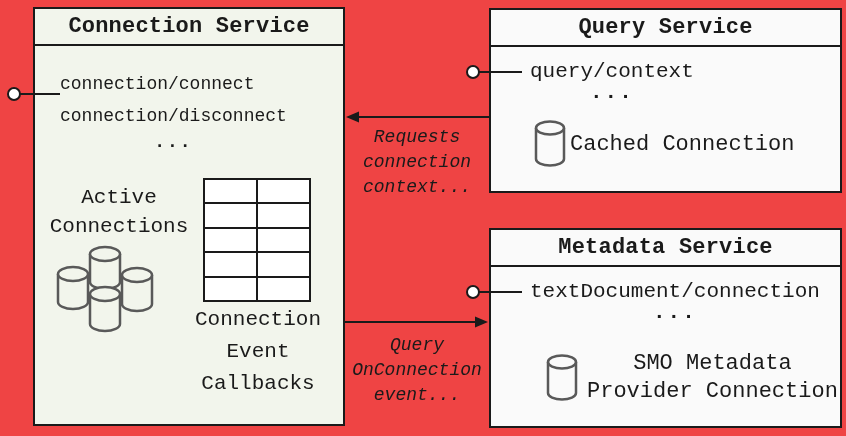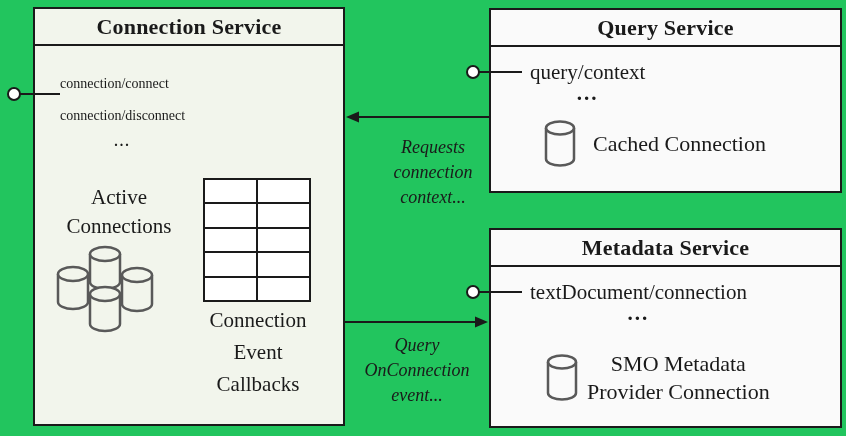--- a/index.html
+++ b/index.html
@@ -1,54 +1,54 @@
 <!DOCTYPE html>
 <html><head>
 <meta charset="utf-8">
 <style>
   html, body { margin: 0; padding: 0; background: #ffffff; }
   #canvas {
-    position: relative; width: 846px; height: 436px; background: #22c55e;
-    font-family: Liberation Serif, serif; color: #1a1a1a; overflow: hidden;
+    position: relative; width: 846px; height: 436px; background: #ef4444;
+    font-family: Liberation Mono, monospace; color: #1a1a1a; overflow: hidden;
   }
   .box { position: absolute; border: 2px solid #1a1a1a; box-sizing: border-box; }
   #connection-box { left: 33px; top: 7px; width: 312px; height: 419px; background: #f2f5ec; }
   #query-box     { left: 489px; top: 8px; width: 353px; height: 185px; background: #fafafa; }
   #language-box  { left: 489px; top: 228px; width: 353px; height: 200px; background: #fafafa; }
   .title {
     height: 37px; border-bottom: 2px solid #1a1a1a; box-sizing: border-box;
     display: flex; align-items: center; justify-content: center;
     font-weight: bold; font-size: 22px; letter-spacing: 0.2px;
   }
   .method-line { display: block; }
   .label-line  { display: block; }
-  .methods { position: absolute; left: 25px; top: 59px; font-size: 14px; line-height: 32px; white-space: nowrap; }
+  .methods { position: absolute; left: 25px; top: 59px; font-size: 18px; line-height: 32px; white-space: nowrap; }
   .methods .dots { display: block; text-align: center; line-height: 20px; font-weight: bold; letter-spacing: 2px; }
   .svc-methods { position: absolute; left: 39px; top: 50px; font-size: 21px; line-height: 24px; white-space: nowrap; }
   .svc-methods .dots { display: block; text-align: center; line-height: 18px; font-weight: bold; letter-spacing: 2px; }
   .center-label { position: absolute; text-align: center; font-size: 21px; }
   #active-label    { left: 1px;   top: 174px; width: 150px; line-height: 29px; margin-left: 8px; }
   #callbacks-label { left: 148px; top: 295px; width: 150px; line-height: 32px; }
   #cluster-icon { position: absolute; left: 18px; top: 234px; }
   #callbacks-table {
     position: absolute; left: 168px; top: 169px; width: 108px; height: 124px;
     background: #1a1a1a; border: 2px solid #1a1a1a; box-sizing: border-box;
     display: grid; gap: 2px;
   }
   #callbacks-table .cell { background: #ffffff; }
   .cache-row { position: absolute; display: flex; align-items: center; }
-  #query-cache-row    { left: 52px; top: 110px; gap: 16px; }
+  #query-cache-row    { left: 42px; top: 110px; gap: 3px; }
   #language-cache-row { left: 54px; top: 120px; gap: 8px; }
   .cache-text       { font-size: 22px; white-space: nowrap; }
   .cache-text-multi { font-size: 22px; line-height: 28px; text-align: center; white-space: nowrap; }
   .arrow-label {
     position: absolute; left: 345px; width: 144px; text-align: center;
     font-style: italic; font-size: 18px; line-height: 25px;
   }
-  #label-requests { top: 135px; padding-left: 16px; }
+  #label-requests { top: 125px; }
   #label-sent     { top: 333px; }
   #overlay { position: absolute; left: 0; top: 0; width: 846px; height: 436px; pointer-events: none; }
 </style>
 </head>
 <body>
 
 <div id="canvas">
 
   <div class="box" id="connection-box">
     <div class="title">Connection Service</div>

